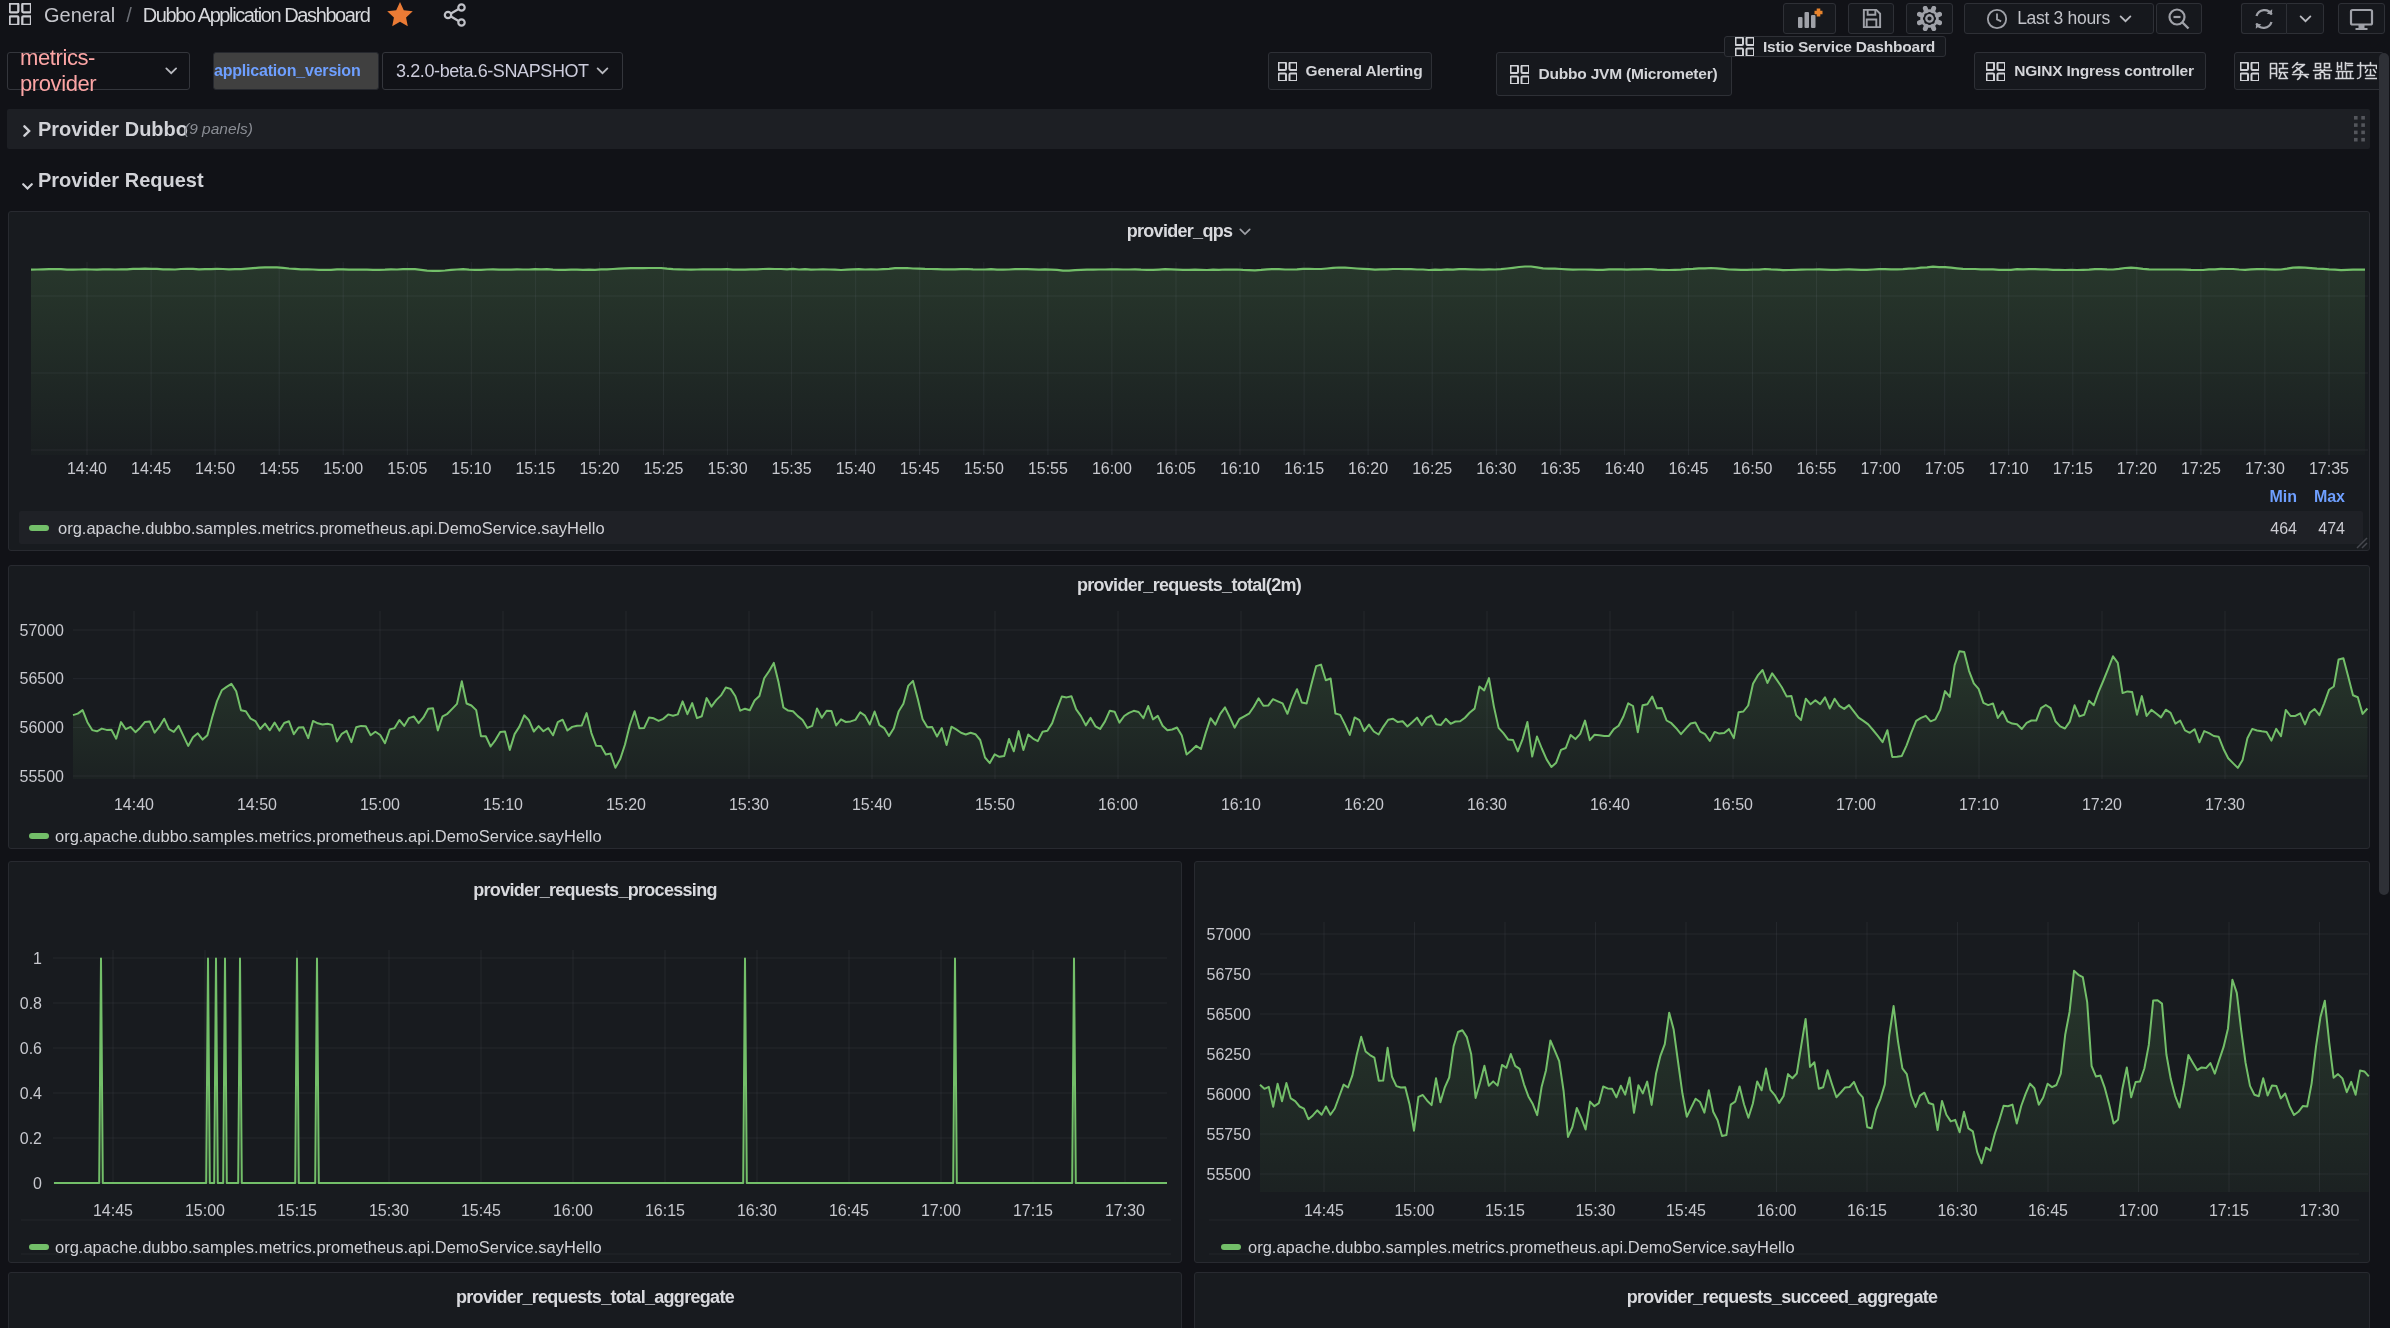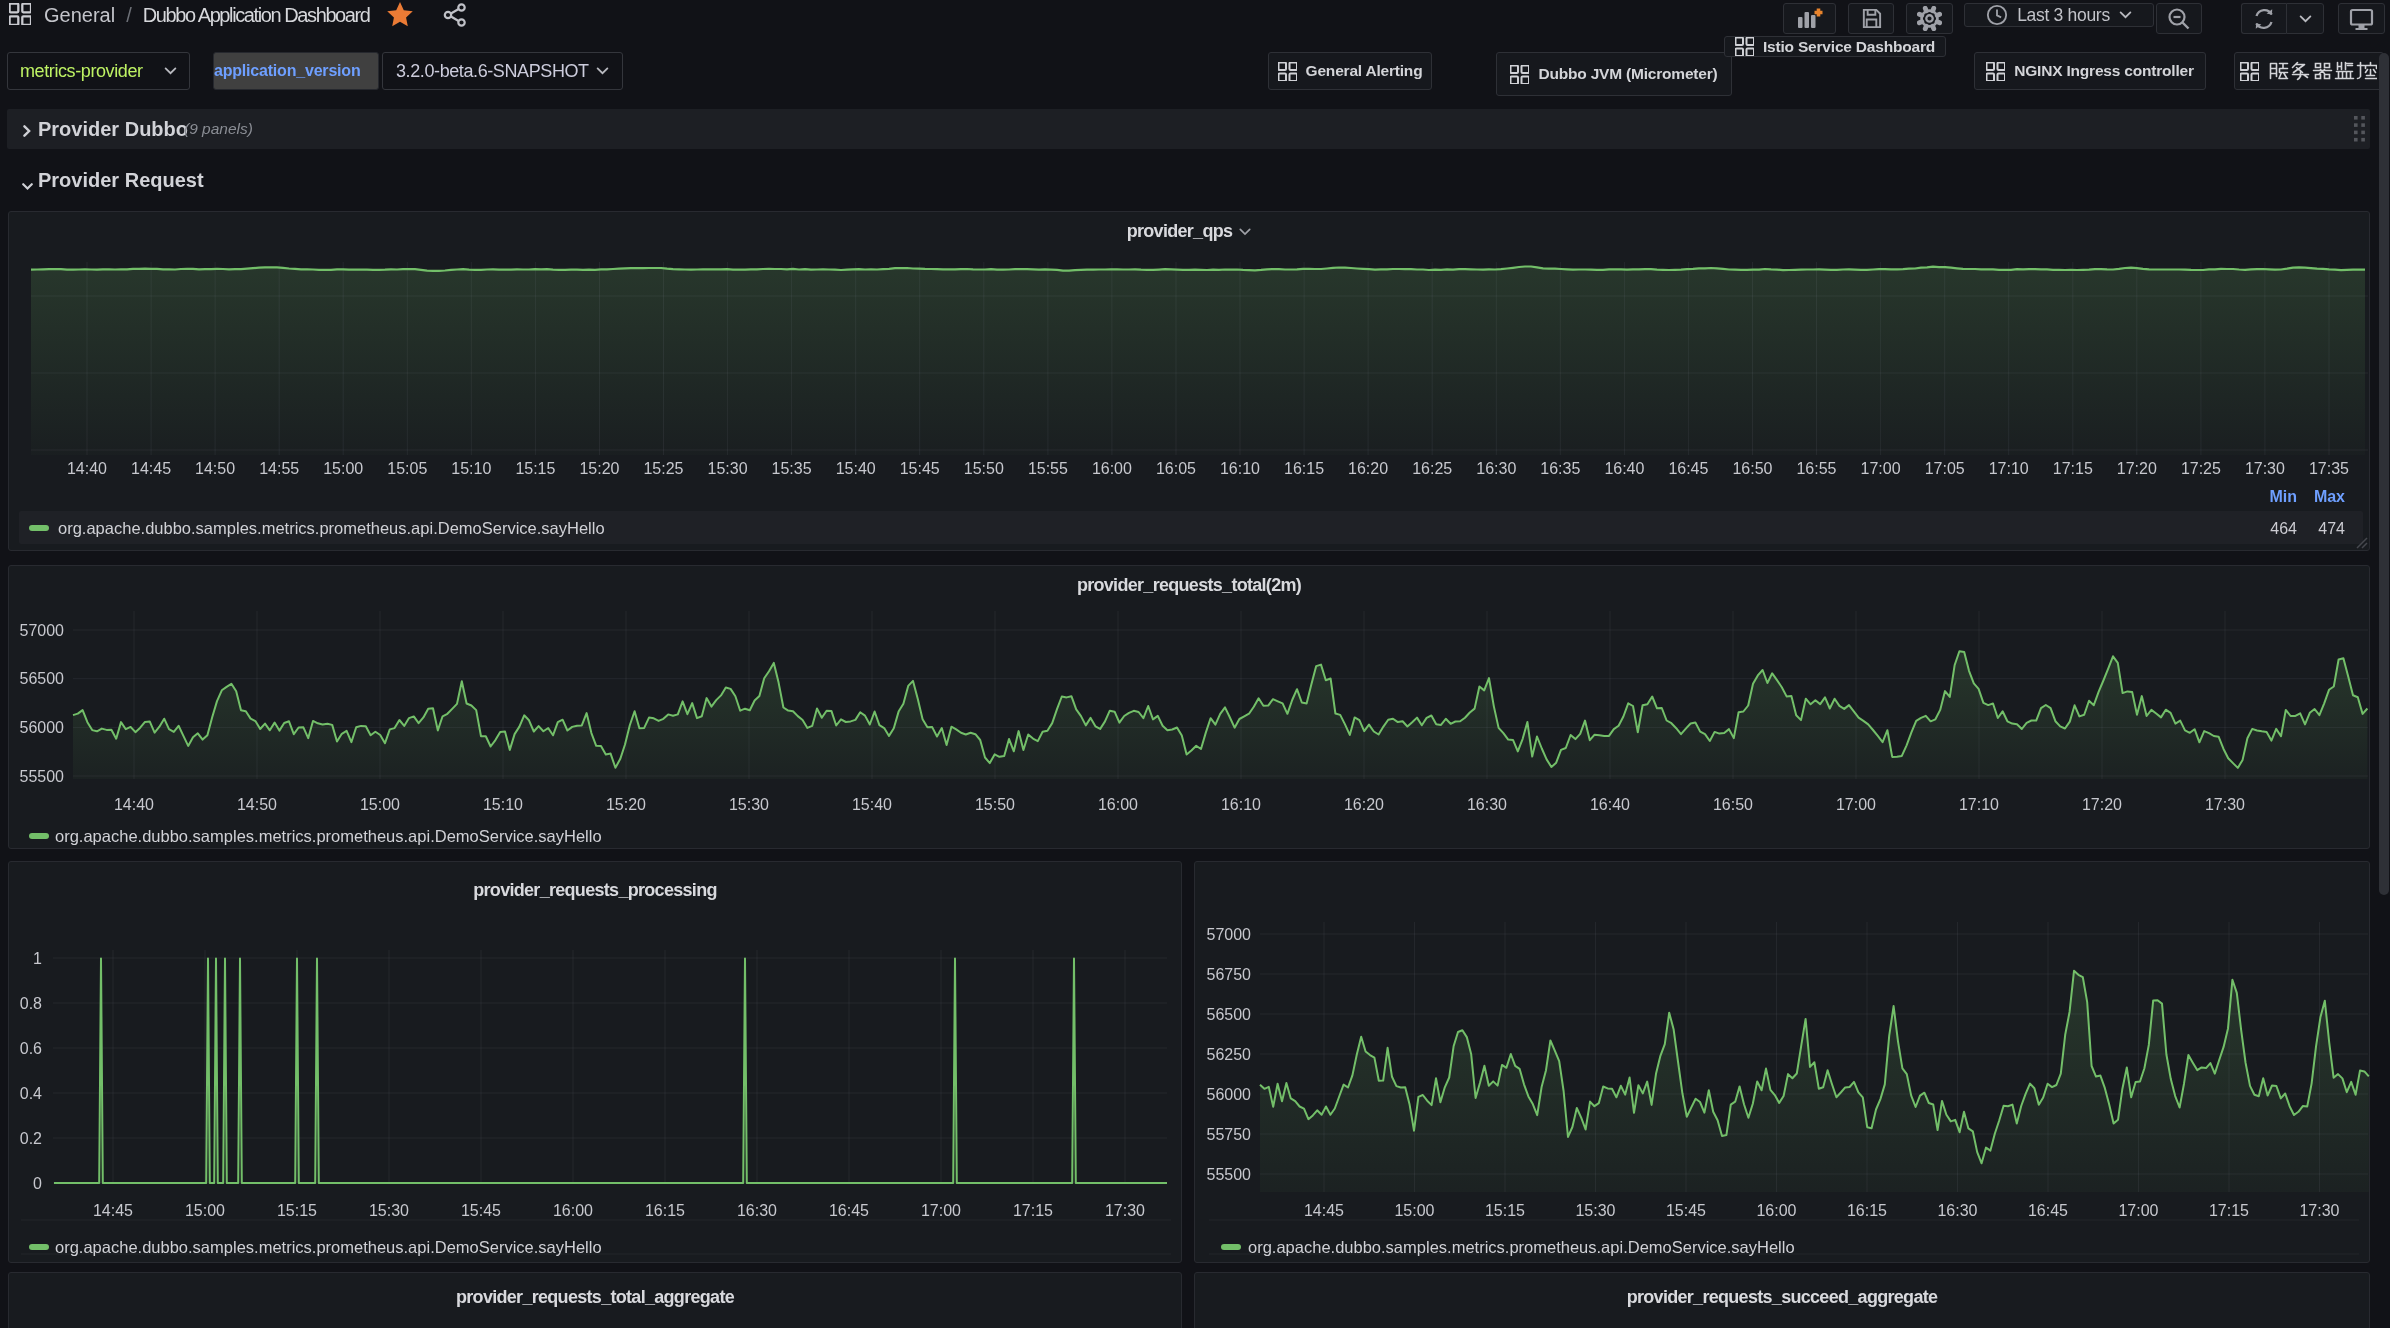--- a/index.html
+++ b/index.html
@@ -48,21 +48,21 @@
       <line x1="8.9" y1="19.4" x2="7.9" y2="21.8" stroke="#9fa1a8" stroke-width="4.6" stroke-linecap="round"></line>
       <line x1="4.6" y1="15.1" x2="2.2" y2="16.1" stroke="#9fa1a8" stroke-width="4.6" stroke-linecap="round"></line>
       <line x1="4.6" y1="8.9" x2="2.2" y2="7.9" stroke="#9fa1a8" stroke-width="4.6" stroke-linecap="round"></line>
       <line x1="8.9" y1="4.6" x2="7.9" y2="2.2" stroke="#9fa1a8" stroke-width="4.6" stroke-linecap="round"></line>
       <line x1="15.1" y1="4.6" x2="16.1" y2="2.2" stroke="#9fa1a8" stroke-width="4.6" stroke-linecap="round"></line>
       <line x1="19.4" y1="8.9" x2="21.8" y2="7.9" stroke="#9fa1a8" stroke-width="4.6" stroke-linecap="round"></line>
       <circle cx="12" cy="12" r="7.6" fill="none" stroke="#9fa1a8" stroke-width="2.6"></circle>
       <circle cx="12" cy="12" r="3.1" fill="none" stroke="#9fa1a8" stroke-width="2.2"></circle>
     </svg>
   </div>
-<div class="btn" style="left:1964px;top:3px;width:190px;height:24px;gap:9px">
+<div class="btn" style="left:1964px;top:3px;width:190px;height:31px;gap:9px">
     <svg width="22" height="22" viewBox="0 0 24 24">
       <circle cx="12" cy="12" r="10" fill="none" stroke="#9fa1a8" stroke-width="2"></circle>
       <path d="M12 6 v6.5 l4.5 2" fill="none" stroke="#9fa1a8" stroke-width="2"></path>
     </svg>
     <span style="font-size:17.5px;color:#c2c3c9;letter-spacing:-0.3px">Last 3 hours</span>
     <svg width="13" height="8" viewBox="0 0 14 9">
       <path d="M1.5 1.5 L7 7 L12.5 1.5" fill="none" stroke="#b9bac0" stroke-width="2" stroke-linecap="round"></path>
     </svg>
   </div>
 <div class="btn" style="left:2156px;top:3px;width:46px;height:31px">
@@ -86,21 +86,21 @@
     </svg>
   </div>
 <div class="btn" style="left:2338px;top:3px;width:47px;height:31px">
     <svg width="25" height="24" viewBox="0 0 24 24">
       <rect x="1.5" y="3" width="21" height="14.5" rx="1.5" fill="none" stroke="#9fa1a8" stroke-width="2.2"></rect>
       <rect x="9" y="17.5" width="6" height="3.5" fill="#9fa1a8"></rect>
       <line x1="6" y1="22" x2="18" y2="22" stroke="#9fa1a8" stroke-width="2"></line>
     </svg>
   </div>
 <div class="vbox" style="left:7px;top:52px;width:183px;height:38px;padding:0 12px;justify-content:space-between">
-    <span style="font-size:18px;color:#bef264;letter-spacing:-0.4px">metrics-provider</span>
+    <span style="font-size:22px;color:#fca5a5;letter-spacing:-0.4px">metrics-provider</span>
     <svg width="13" height="8" viewBox="0 0 14 9">
       <path d="M1.5 1.5 L7 7 L12.5 1.5" fill="none" stroke="#b9bac0" stroke-width="2" stroke-linecap="round"></path>
     </svg>
   </div>
 <div class="vbox" style="left:213px;top:52px;width:166px;height:38px;background:#404040;border-color:#26282e;justify-content:flex-start">
     <span style="font-size:16px;font-weight:bold;color:#6e9fff;letter-spacing:-0.2px">application_version</span>
   </div>
 <div class="vbox" style="left:382px;top:52px;width:241px;height:38px;padding:0 13px;justify-content:space-between">
     <span style="font-size:18px;color:#ccccdc;letter-spacing:-0.4px">3.2.0-beta.6-SNAPSHOT</span>
     <svg width="13" height="8" viewBox="0 0 14 9">

